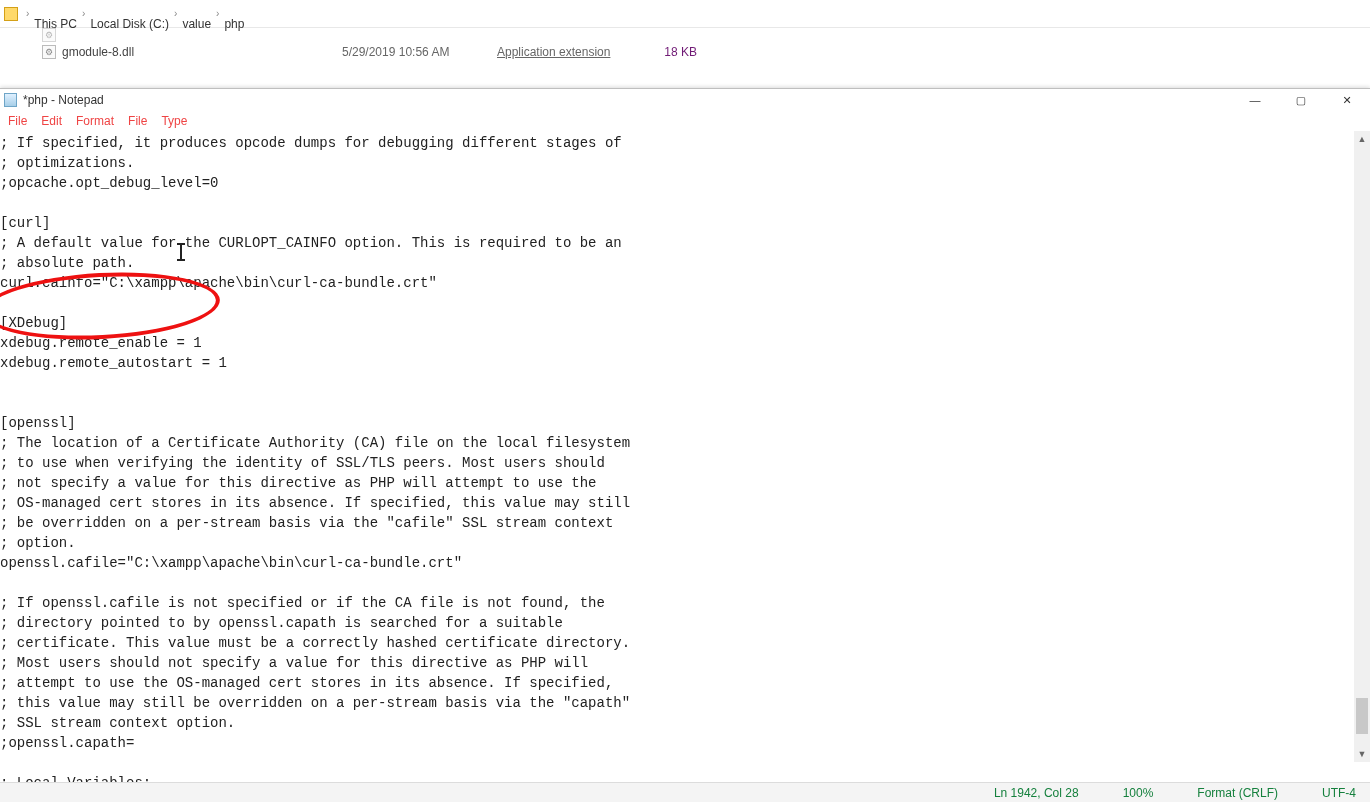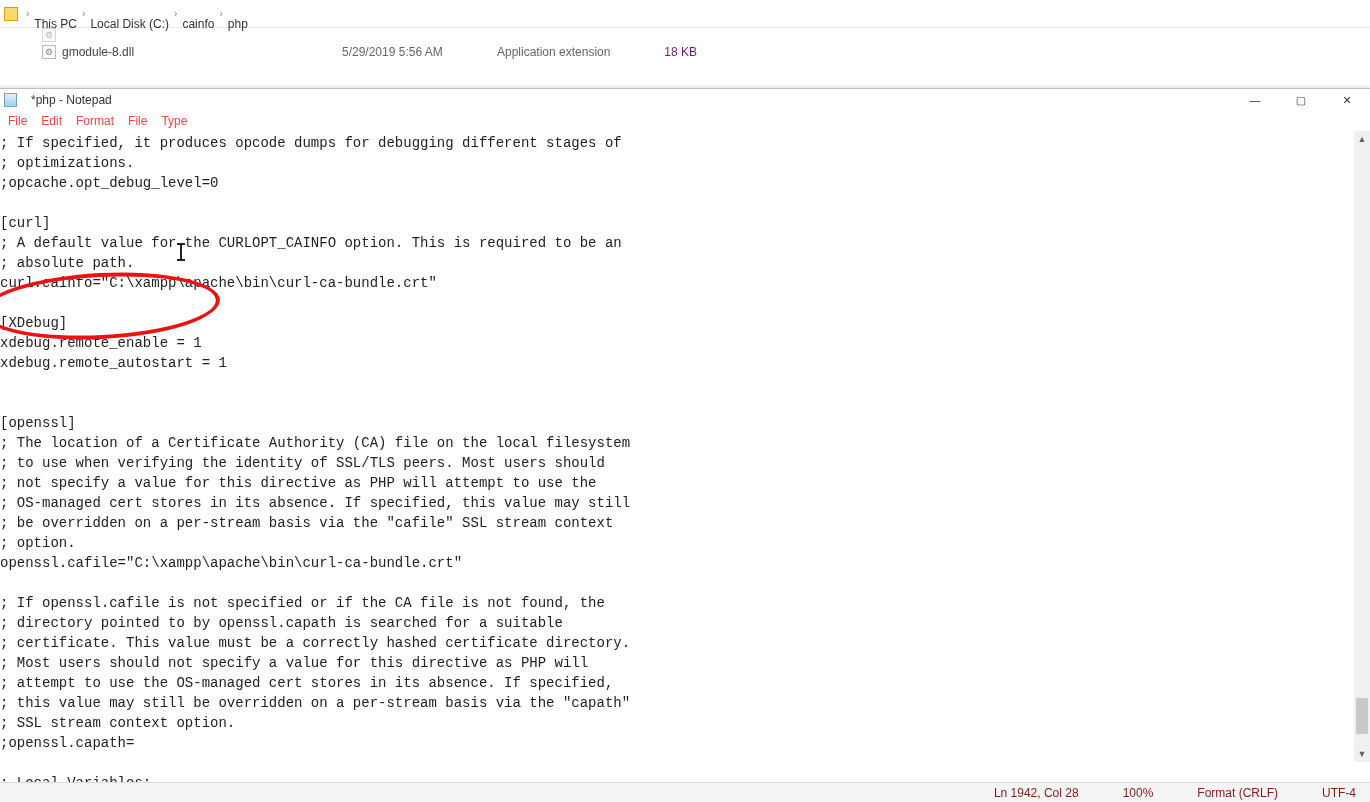--- a/index.html
+++ b/index.html
@@ -76,21 +76,21 @@
       margin-left: -18px;
       display: inline-flex;
       align-items: center;
       justify-content: center;
       font-size: 9px;
       color: #888;
       background: #fafafa;
     }
     .explorer-row .c-name { width: 282px; display:flex; align-items:center; }
     .explorer-row .c-date { width: 155px; color:#666; }
-    .explorer-row .c-type { width: 130px; color:#666; }
+    .explorer-row .c-type { width: 130px; color:#666;text-decoration:underline; }
     .explorer-row .c-size { width: 80px; color:#701a75; text-align:right; padding-right:10px; }
 
     
     .notepad {
       position: absolute;
       top: 88px;
       left: 0;
       right: 0;
       bottom: 0;
       background: #fff;
@@ -103,21 +103,21 @@
       height: 22px;
       display: flex;
       align-items: center;
       padding-left: 4px;
       font-size: 12px;
       color: #333;
       background: #fff;
       justify-content: space-between;
     }
     .notepad-titlebar .left {
-      display:flex; align-items:center; gap:14px;
+      display:flex; align-items:center; gap:6px;
     }
     .notepad-titlebar .np-icon {
       width: 13px; height: 14px;
       background: linear-gradient(#dff0ff,#a8cfe8);
       border: 1px solid #6ea5c7;
     }
     .notepad-titlebar .controls {
       display:flex;
     }
     .notepad-titlebar .controls .btn {
@@ -164,21 +164,21 @@
     }
     .scrollbar-v .track { position:absolute; top:16px; bottom:16px; left:0; right:0; }
     .scrollbar-v .thumb { position:absolute; left:2px; right:2px; background:#c8c8c8; }
     .notepad-status {
       height: 20px;
       border-top: 1px solid #dcdcdc;
       display: flex;
       align-items: center;
       justify-content: flex-end;
       font-size: 12px;
-      color: #7f1d1d;
+      color: #15803d;
       padding-right: 10px;
       gap: 36px;
       background: #f4f4f4;
     }
     .notepad-status .seg {
       padding: 0 4px;
     }
 
     
     .annotation-ellipse {
@@ -215,39 +215,39 @@
 <body>
 
 <div class="explorer">
   <div class="explorer-breadcrumb">
     <span class="folder-icon"></span>
     <span class="chev">›</span>
     <span class="crumb">This PC</span>
     <span class="chev">›</span>
     <span class="crumb">Local Disk (C:)</span>
     <span class="chev">›</span>
-    <span class="crumb">cainfo</span>
+    <span class="crumb">value</span>
     <span class="chev">›</span>
     <span class="crumb">php</span>
   </div>
   <div class="explorer-row" style="opacity:0.6; height:14px; overflow:hidden;">
     <div class="c-name">
         <span class="file-icon">⚙</span>
         <span></span>
       </div>
     <div class="c-date"></div>
     <div class="c-type"></div>
     <div class="c-size"></div>
   </div>
   <div class="explorer-row">
     <div class="c-name">
         <span class="file-icon">⚙</span>
         <span>gmodule-8.dll</span>
       </div>
-    <div class="c-date">5/29/2019 5:56 AM</div>
+    <div class="c-date">5/29/2019 10:56 AM</div>
     <div class="c-type">Application extension</div>
     <div class="c-size">18 KB</div>
   </div>
 </div>
 
 <div class="notepad">
   <div class="notepad-titlebar">
     <div class="left">
       <span class="np-icon"></span>
       <span>*php - Notepad</span>

